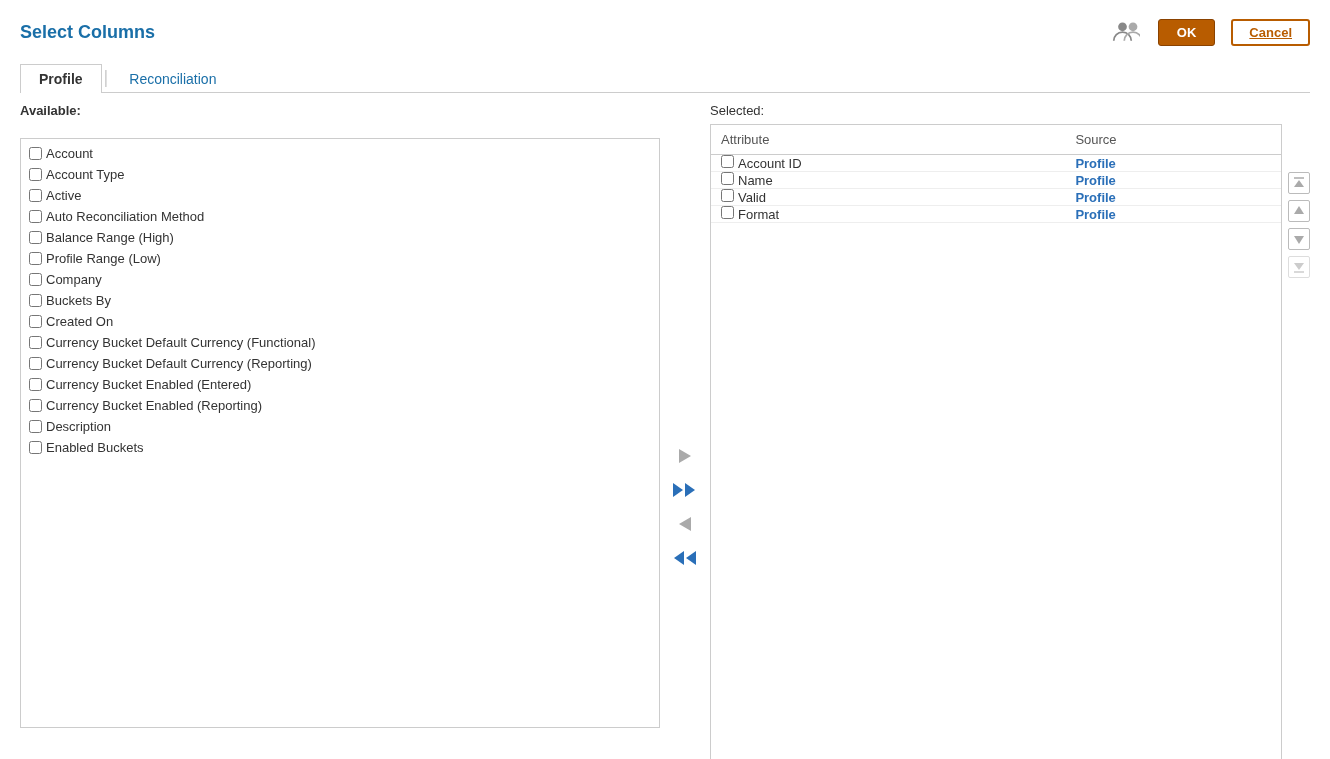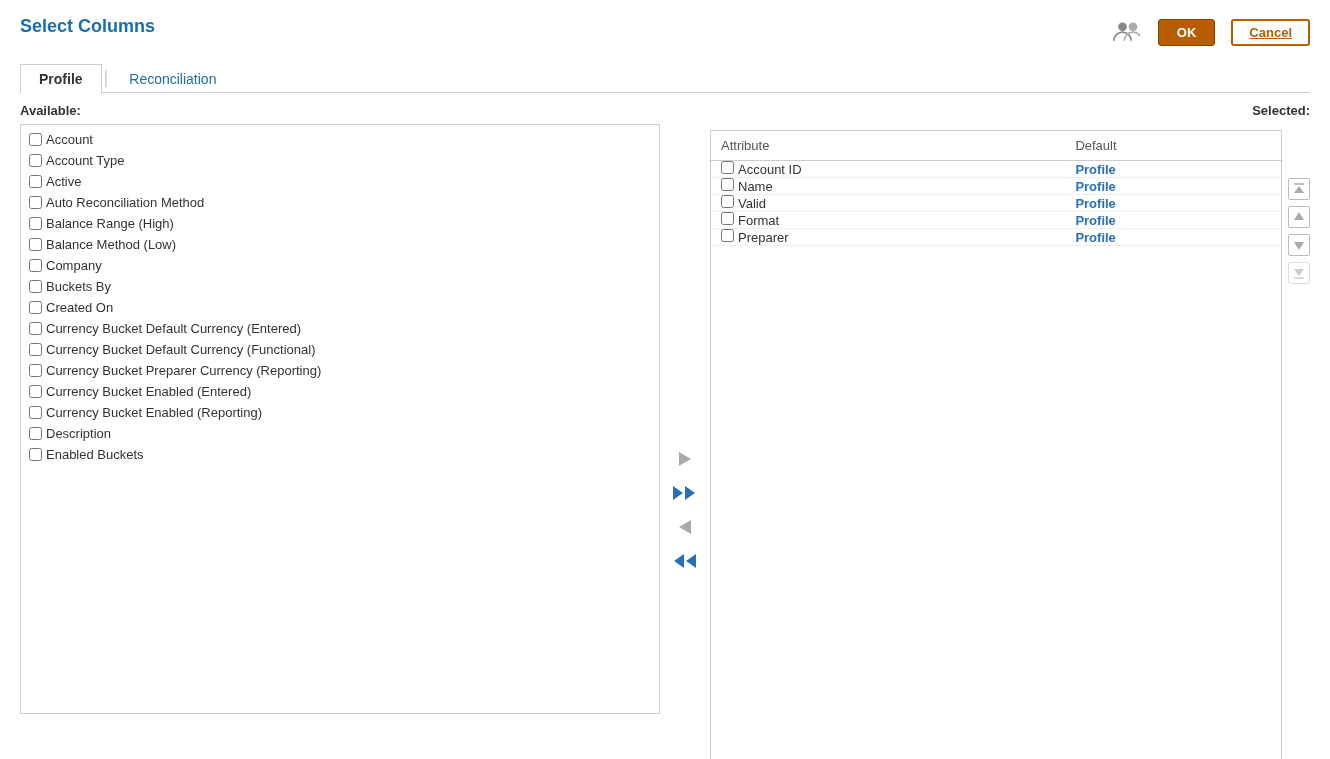--- a/index.html
+++ b/index.html
@@ -10,20 +10,21 @@
       color: #333;
     }
     .page-container {
       width: 1330px;
       min-height: 759px;
       padding: 16px 20px;
       position: relative;
     }
     .header-row {
       display: flex;
+      align-items: center;
       justify-content: space-between;
       margin-bottom: 16px;
     }
     .page-title {
       font-size: 18px;
       font-weight: bold;
       color: #1a6fa8;
     }
     .header-actions {
       display: flex;
@@ -103,21 +104,21 @@
     }
 
     
     .left-panel {
       width: 640px;
       flex-shrink: 0;
       position: relative;
     }
     .available-label {
       font-weight: bold;
-      margin-bottom: 6px;
+      margin-bottom: 20px;
       color: #333;
     }
     .available-list-wrap {
       position: relative;
       height: 590px;
       border: 1px solid #ccc;
       overflow: hidden;
     }
     .available-list {
       height: 100%;
@@ -162,24 +163,23 @@
     .arrow-btn {
       background: none;
       border: none;
       cursor: pointer;
       display: flex;
       align-items: center;
       justify-content: center;
       padding: 4px;
     }
     .selected-label {
-      font-weight: bold;
+      font-weight: normal;
       color: #333;
-      margin-bottom: 12px;
-      text-align: right;
+      margin-bottom: 6px;
     }
     .selected-table-wrap {
       border: 1px solid #ccc;
       height: 757px;
       overflow-y: auto;
       position: relative;
     }
     .selected-table {
       width: 100%;
       border-collapse: collapse;
@@ -281,45 +281,41 @@
             <div class="list-item">
               <input type="checkbox" style="">
               <label>Auto Reconciliation Method</label>
             </div>
             <div class="list-item">
               <input type="checkbox" style="">
               <label>Balance Range (High)</label>
             </div>
             <div class="list-item">
               <input type="checkbox" style="">
-              <label>Balance Method (Low)</label>
+              <label>Profile Range (Low)</label>
             </div>
             <div class="list-item">
               <input type="checkbox" style="">
               <label>Company</label>
             </div>
             <div class="list-item">
               <input type="checkbox" style="">
               <label>Buckets By</label>
             </div>
             <div class="list-item">
               <input type="checkbox" style="">
               <label>Created On</label>
             </div>
             <div class="list-item">
               <input type="checkbox" style="">
-              <label>Currency Bucket Default Currency (Entered)</label>
-            </div>
-            <div class="list-item">
-              <input type="checkbox" style="">
               <label>Currency Bucket Default Currency (Functional)</label>
             </div>
             <div class="list-item">
               <input type="checkbox" style="">
-              <label>Currency Bucket Preparer Currency (Reporting)</label>
+              <label>Currency Bucket Default Currency (Reporting)</label>
             </div>
             <div class="list-item">
               <input type="checkbox" style="">
               <label>Currency Bucket Enabled (Entered)</label>
             </div>
             <div class="list-item">
               <input type="checkbox" style="">
               <label>Currency Bucket Enabled (Reporting)</label>
             </div>
             <div class="list-item">
@@ -360,43 +356,39 @@
     </div>
 
     <div style="flex:1; display:flex; flex-direction:column;">
       <div class="selected-label">Selected:</div>
       <div style="display:flex;">
         <div class="selected-table-wrap" style="flex:1;">
           <table class="selected-table">
             <thead>
               <tr>
                 <th>Attribute</th>
-                <th>Default</th>
+                <th>Source</th>
               </tr>
             </thead>
             <tbody id="selected-tbody">
 
             <tr>
                   <td><input type="checkbox" style="margin-right: 4px;"><span>Account ID</span></td>
                   <td style="color: rgb(42, 111, 184); font-weight: bold;">Profile</td>
                 </tr>
                 <tr>
                   <td><input type="checkbox" style="margin-right: 4px;"><span>Name</span></td>
                   <td style="color: rgb(42, 111, 184); font-weight: bold;">Profile</td>
                 </tr>
                 <tr>
                   <td><input type="checkbox" style="margin-right: 4px;"><span>Valid</span></td>
                   <td style="color: rgb(42, 111, 184); font-weight: bold;">Profile</td>
                 </tr>
                 <tr>
                   <td><input type="checkbox" style="margin-right: 4px;"><span>Format</span></td>
-                  <td style="color: rgb(42, 111, 184); font-weight: bold;">Profile</td>
-                </tr>
-                <tr>
-                  <td><input type="checkbox" style="margin-right: 4px;"><span>Preparer</span></td>
                   <td style="color: rgb(42, 111, 184); font-weight: bold;">Profile</td>
                 </tr>
               </tbody>
           </table>
         </div>
 
         <div class="order-btns-col">
           <button class="order-btn" title="Move to top">
             <svg width="14" height="14" viewBox="0 0 14 14">
               <line x1="2" y1="2" x2="12" y2="2" stroke="#aaa" stroke-width="1.5"></line>

